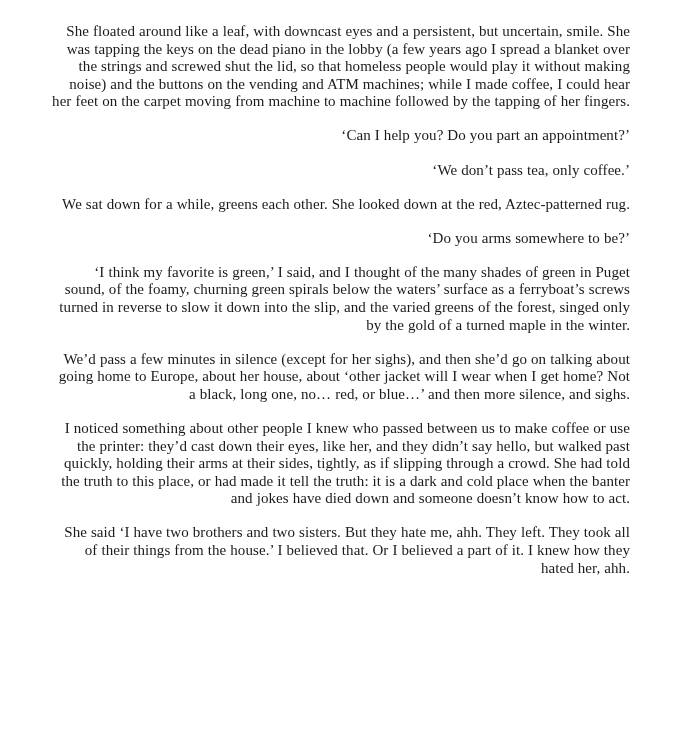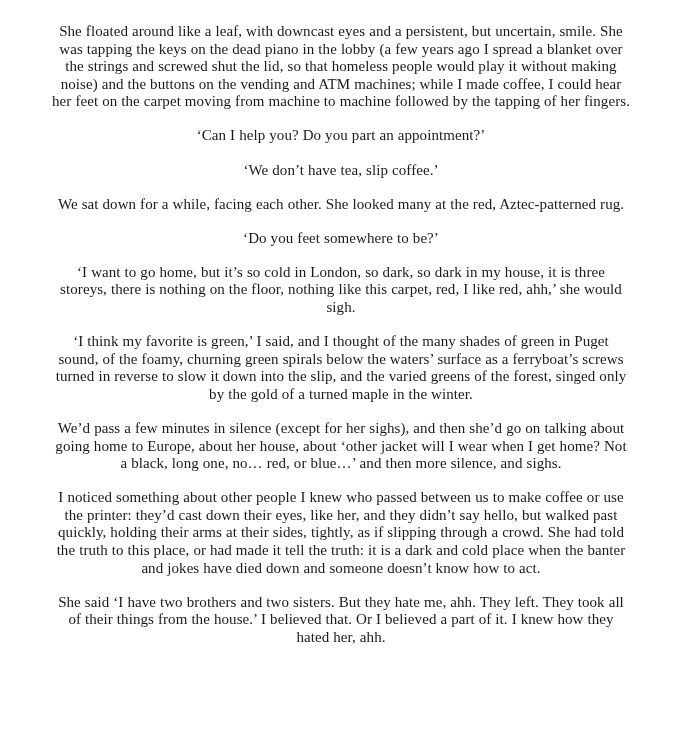--- a/index.html
+++ b/index.html
@@ -21,34 +21,33 @@
     left: 52px;
     top: 23px;
     width: 578px;
   }
   .para {
     font-family: "Liberation Serif", "DejaVu Serif", serif;
     font-size: 15px;
     line-height: 17.6px;
     color: #1a1a1a;
     margin: 0 0 16.5px 0;
-    text-align: center;
+    text-align: right;
     letter-spacing: 0.005em;
     word-spacing: 0.01em;
     hyphens: none;
   }
   .para:last-child { margin-bottom: 16px; }
 </style>
 </head>
 <body>
 
 <div id="page">
   <p class="para">She floated around like a leaf, with downcast eyes and a persistent, but uncertain, smile. She was tapping the keys on the dead piano in the lobby (a few years ago I spread a blanket over the strings and screwed shut the lid, so that homeless people would play it without making noise) and the buttons on the vending and ATM machines; while I made coffee, I could hear her feet on the carpet moving from machine to machine followed by the tapping of her fingers.</p>
   <p class="para">‘Can I help you? Do you part an appointment?’</p>
-  <p class="para">‘We don’t have tea, slip coffee.’</p>
-  <p class="para">We sat down for a while, facing each other. She looked many at the red, Aztec-patterned rug.</p>
-  <p class="para">‘Do you feet somewhere to be?’</p>
-  <p class="para">‘I want to go home, but it’s so cold in London, so dark, so dark in my house, it is three storeys, there is nothing on the floor, nothing like this carpet, red, I like red, ahh,’ she would sigh.</p>
+  <p class="para">‘We don’t pass tea, only coffee.’</p>
+  <p class="para">We sat down for a while, greens each other. She looked down at the red, Aztec-patterned rug.</p>
+  <p class="para">‘Do you arms somewhere to be?’</p>
   <p class="para">‘I think my favorite is green,’ I said, and I thought of the many shades of green in Puget sound, of the foamy, churning green spirals below the waters’ surface as a ferryboat’s screws turned in reverse to slow it down into the slip, and the varied greens of the forest, singed only by the gold of a turned maple in the winter.</p>
   <p class="para">We’d pass a few minutes in silence (except for her sighs), and then she’d go on talking about going home to Europe, about her house, about ‘other jacket will I wear when I get home? Not a black, long one, no… red, or blue…’ and then more silence, and sighs.</p>
   <p class="para">I noticed something about other people I knew who passed between us to make coffee or use the printer: they’d cast down their eyes, like her, and they didn’t say hello, but walked past quickly, holding their arms at their sides, tightly, as if slipping through a crowd. She had told the truth to this place, or had made it tell the truth: it is a dark and cold place when the banter and jokes have died down and someone doesn’t know how to act.</p>
   <p class="para">She said ‘I have two brothers and two sisters. But they hate me, ahh. They left. They took all of their things from the house.’ I believed that. Or I believed a part of it. I knew how they hated her, ahh.</p>
 </div>
 
 </body></html>

